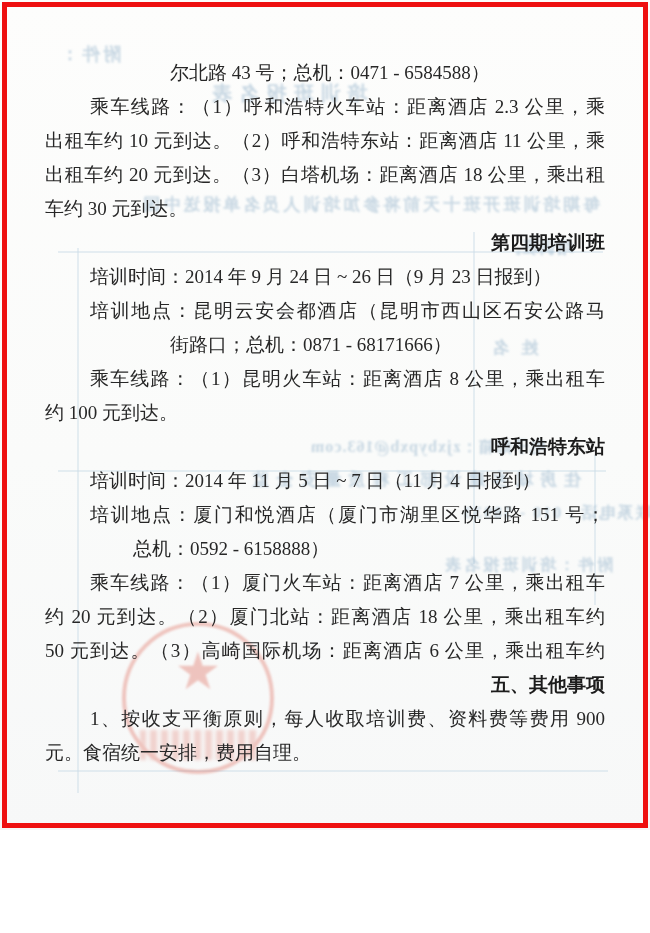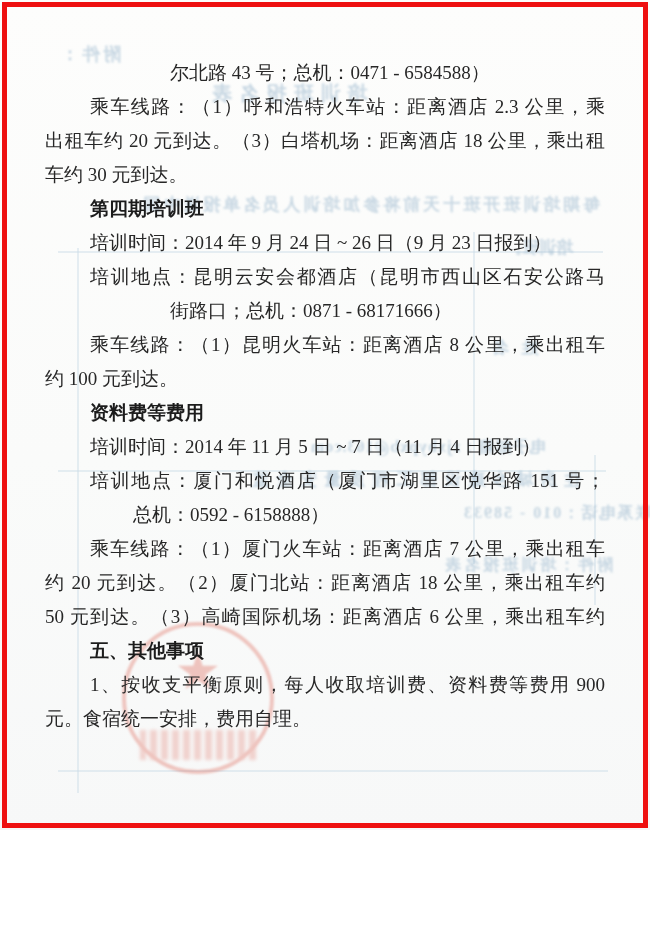--- a/index.html
+++ b/index.html
@@ -37,21 +37,21 @@
   .seal-caption{position:absolute;left:18px;right:18px;bottom:14px;height:30px;
         background:repeating-linear-gradient(90deg,rgba(216,75,56,.75) 0 7px,rgba(216,75,56,0) 7px 11px);
         filter:blur(1.5px);}
   
   .content{position:absolute;left:45px;right:45px;top:56px;}
   .ln{position:relative;height:34px;line-height:34px;font-size:19px;color:#272727;white-space:nowrap;}
   .j{white-space:normal;text-align:justify;text-align-last:justify;}
   .i1{padding-left:45px;}
   .i2{padding-left:125px;}
   .i3{padding-left:88px;}
-  .hd{font-weight:bold;color:#1c1c1c;}
+  .hd{font-weight:bold;color:#1c1c1c;text-align:right;}
   .pageno{position:absolute;top:845px;right:52px;font-size:19px;color:#3a3a3a;letter-spacing:2px;}
 </style>
 </head>
 <body>
 
 <div class="scan">
 
   <div class="gl v1"></div>
   <div class="gl v2"></div>
   <div class="gl v3"></div>
@@ -71,29 +71,30 @@
 
   <div class="seal">
     <div class="seal-ring"></div>
     <div class="seal-star">★</div>
     <div class="seal-caption"></div>
   </div>
 
   <div class="content">
     <div class="ln i2">尔北路 43 号；总机：0471 - 6584588）</div>
     <div class="ln i1 j">乘车线路：（1）呼和浩特火车站：距离酒店 2.3 公里，乘</div>
+    <div class="ln j">出租车约 10 元到达。（2）呼和浩特东站：距离酒店 11 公里，乘</div>
     <div class="ln j">出租车约 20 元到达。（3）白塔机场：距离酒店 18 公里，乘出租</div>
     <div class="ln">车约 30 元到达。</div>
     <div class="ln i1 hd">第四期培训班</div>
     <div class="ln i1">培训时间：2014 年 9 月 24 日 ~ 26 日（9 月 23 日报到）</div>
     <div class="ln i1 j">培训地点：昆明云安会都酒店（昆明市西山区石安公路马</div>
     <div class="ln i2">街路口；总机：0871 - 68171666）</div>
     <div class="ln i1 j">乘车线路：（1）昆明火车站：距离酒店 8 公里，乘出租车</div>
     <div class="ln">约 100 元到达。</div>
-    <div class="ln i1 hd">资料费等费用</div>
+    <div class="ln i1 hd">呼和浩特东站</div>
     <div class="ln i1">培训时间：2014 年 11 月 5 日 ~ 7 日（11 月 4 日报到）</div>
     <div class="ln i1 j">培训地点：厦门和悦酒店（厦门市湖里区悦华路 151 号；</div>
     <div class="ln i3">总机：0592 - 6158888）</div>
     <div class="ln i1 j">乘车线路：（1）厦门火车站：距离酒店 7 公里，乘出租车</div>
     <div class="ln j">约 20 元到达。（2）厦门北站：距离酒店 18 公里，乘出租车约</div>
     <div class="ln j">50 元到达。（3）高崎国际机场：距离酒店 6 公里，乘出租车约</div>
     <div class="ln i1 hd">五、其他事项</div>
     <div class="ln i1 j">1、按收支平衡原则，每人收取培训费、资料费等费用 900</div>
     <div class="ln">元。食宿统一安排，费用自理。</div>
   </div>

